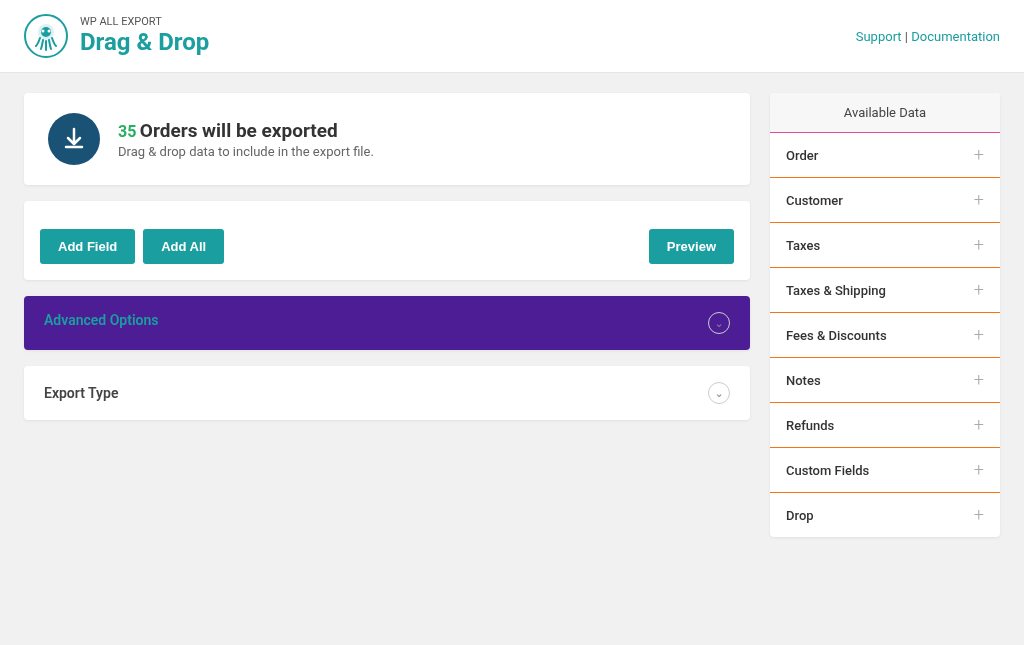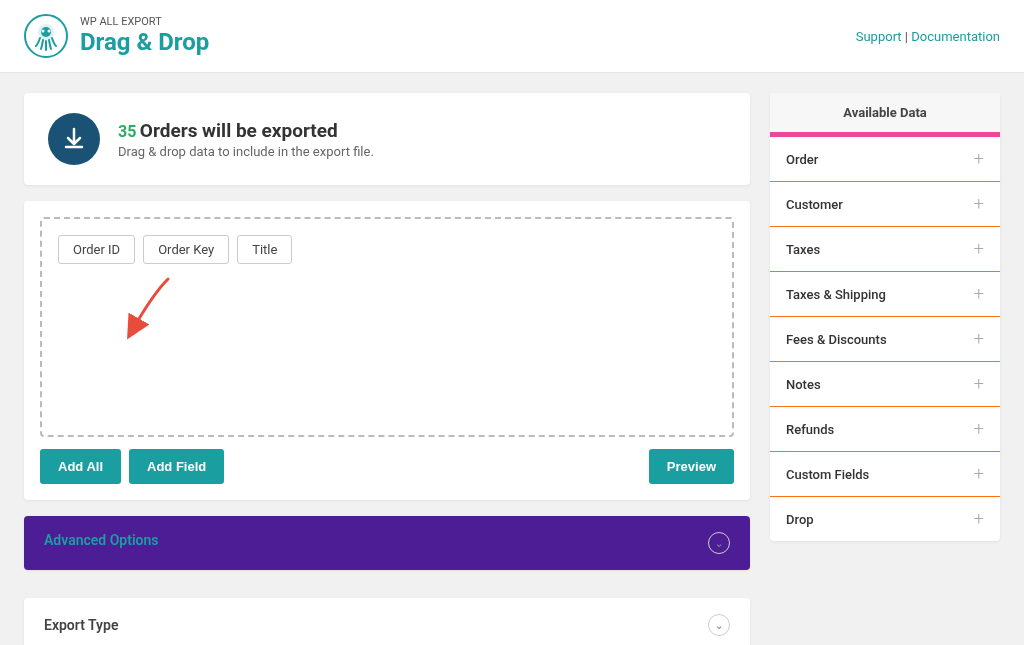--- a/index.html
+++ b/index.html
@@ -189,45 +189,44 @@
     
     .export-type {
       background: #fff;
       border-radius: 4px;
       padding: 16px 20px;
       display: flex;
       align-items: center;
       justify-content: space-between;
       cursor: pointer;
       box-shadow: 0 1px 3px rgba(0,0,0,0.07);
-      margin-top: 12px;
     }
     .export-type-label {
       font-size: 14px;
       font-weight: 600;
       color: #444;
     }
 
     
     .right-col {
       width: 230px;
       flex-shrink: 0;
     }
     .available-data-panel {
       background: #fff;
       border-radius: 4px;
       box-shadow: 0 1px 3px rgba(0,0,0,0.07);
       overflow: hidden;
     }
     .available-data-header {
       background: #f7f7f7;
-      border-bottom: 5px solid #ec4899;
+      border-bottom: 1px solid #ec4899;
       padding: 12px 16px;
       font-size: 13px;
-      font-weight: 700;
+      font-weight: 400;
       color: #444;
       text-align: center;
     }
     .data-item {
       display: flex;
       align-items: center;
       justify-content: space-between;
       padding: 13px 16px;
       border-bottom: 1px solid #f97316;
       cursor: pointer;
@@ -292,42 +291,24 @@
       <div class="info-text">
         <div>
           <span class="count">35</span>
           <span class="title"> Orders will be exported</span>
         </div>
         <div class="subtitle">Drag &amp; drop data to include in the export file.</div>
       </div>
     </div>
 
     <div class="drag-drop-section">
-      <div class="drag-area">
-        <div class="drag-fields">
-          <div class="field-tag">Order ID</div>
-          <div class="field-tag">Order Key</div>
-          <div class="field-tag">Title</div>
-        </div>
-
-        <div style="position:relative; height:80px;">
-          <svg style="position:absolute; left:50px; top:10px;" width="80" height="70" viewBox="0 0 80 70">
-            <defs>
-              <marker id="arrowhead" markerWidth="8" markerHeight="8" refX="4" refY="4" orient="auto">
-                <polygon points="0 0, 8 4, 0 8" fill="#e74c3c"></polygon>
-              </marker>
-            </defs>
-            <path d="M60 5 Q45 20 25 55" stroke="#e74c3c" stroke-width="3" fill="none" marker-end="url(#arrowhead)" stroke-linecap="round"></path>
-          </svg>
-        </div>
-      </div>
 
       <div class="action-buttons">
+        <button class="btn-teal">Add Field</button>
         <button class="btn-teal">Add All</button>
-        <button class="btn-teal">Add Field</button>
         <div class="btn-spacer"></div>
         <button class="btn-teal">Preview</button>
       </div>
     </div>
 
     <div class="advanced-options">
       <span class="advanced-options-label">Advanced Options</span>
       <div class="chevron-down">⌄</div>
     </div>
 

